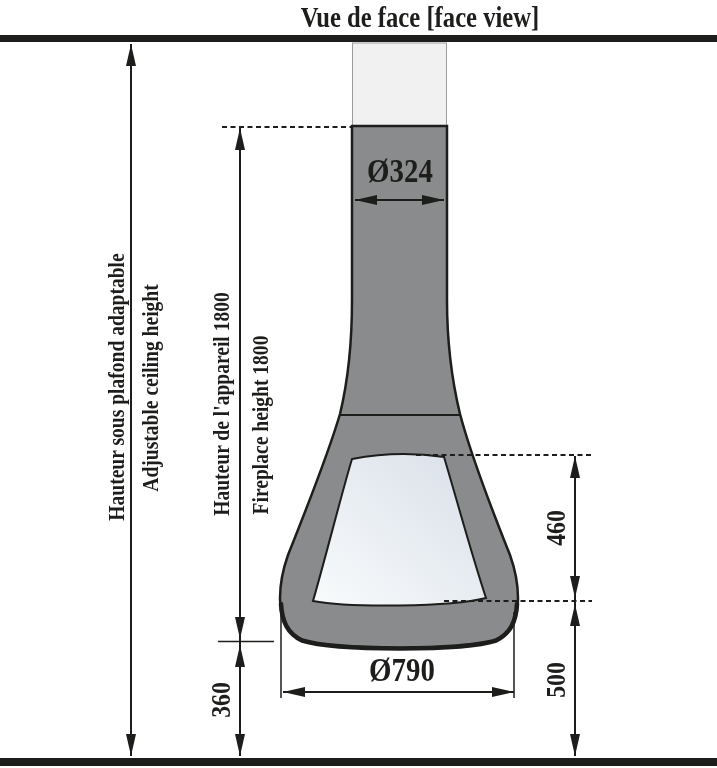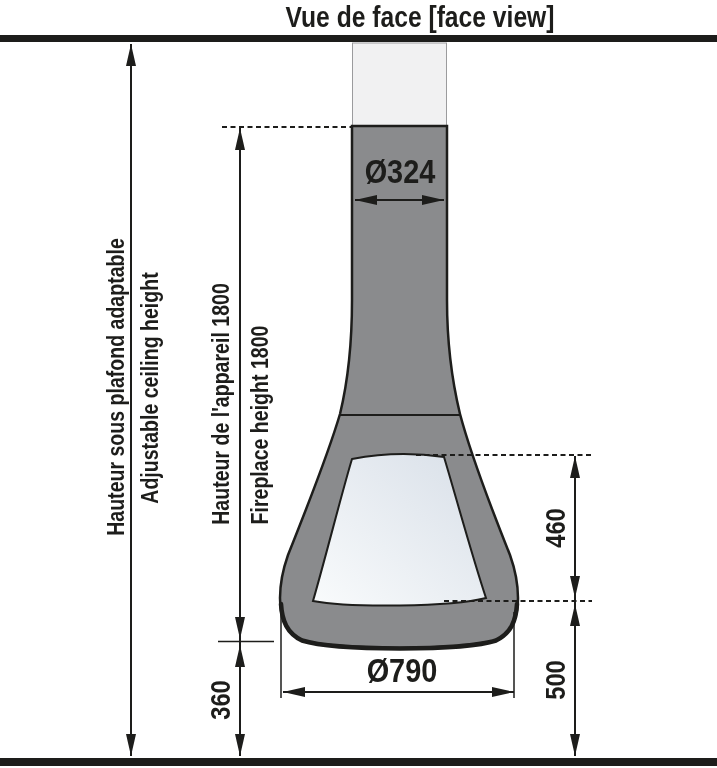--- a/index.html
+++ b/index.html
@@ -1,19 +1,19 @@
 <!DOCTYPE html>
 <html style="--ink: #1d1d1b; --body-gray: #8a8b8d; --flue-light: #f1f1f2; --flue-border: #9b9b9d; --opening-dark: #d8dfe8; --opening-light: #f9fbfc; --background: #ffffff;"><head>
 <meta charset="utf-8">
 <style>
   html,body { margin:0; padding:0; }
   body { background:#fff; font-family:"Liberation Sans", sans-serif; }
   .stage {
     position:relative; width:717px; height:768px; overflow:hidden;
-    background:var(--background,#fff); color:var(--ink,#1d1d1b);
+    background:var(--background,#fff); color:var(--ink,#1d1d1b);font-family:Liberation Serif, serif;
   }
   
   .band { position:absolute; left:0; width:717px; background:var(--ink,#1d1d1b); }
   .band.ceiling { top:35px; height:7px; }
   .band.floor   { top:758px; height:8px; }
 
   
   svg.drawing { position:absolute; left:0; top:0; }
   .ink-line   { stroke:var(--ink,#1d1d1b); stroke-width:2; fill:none; }
   .thin       { stroke-width:1.5; }

